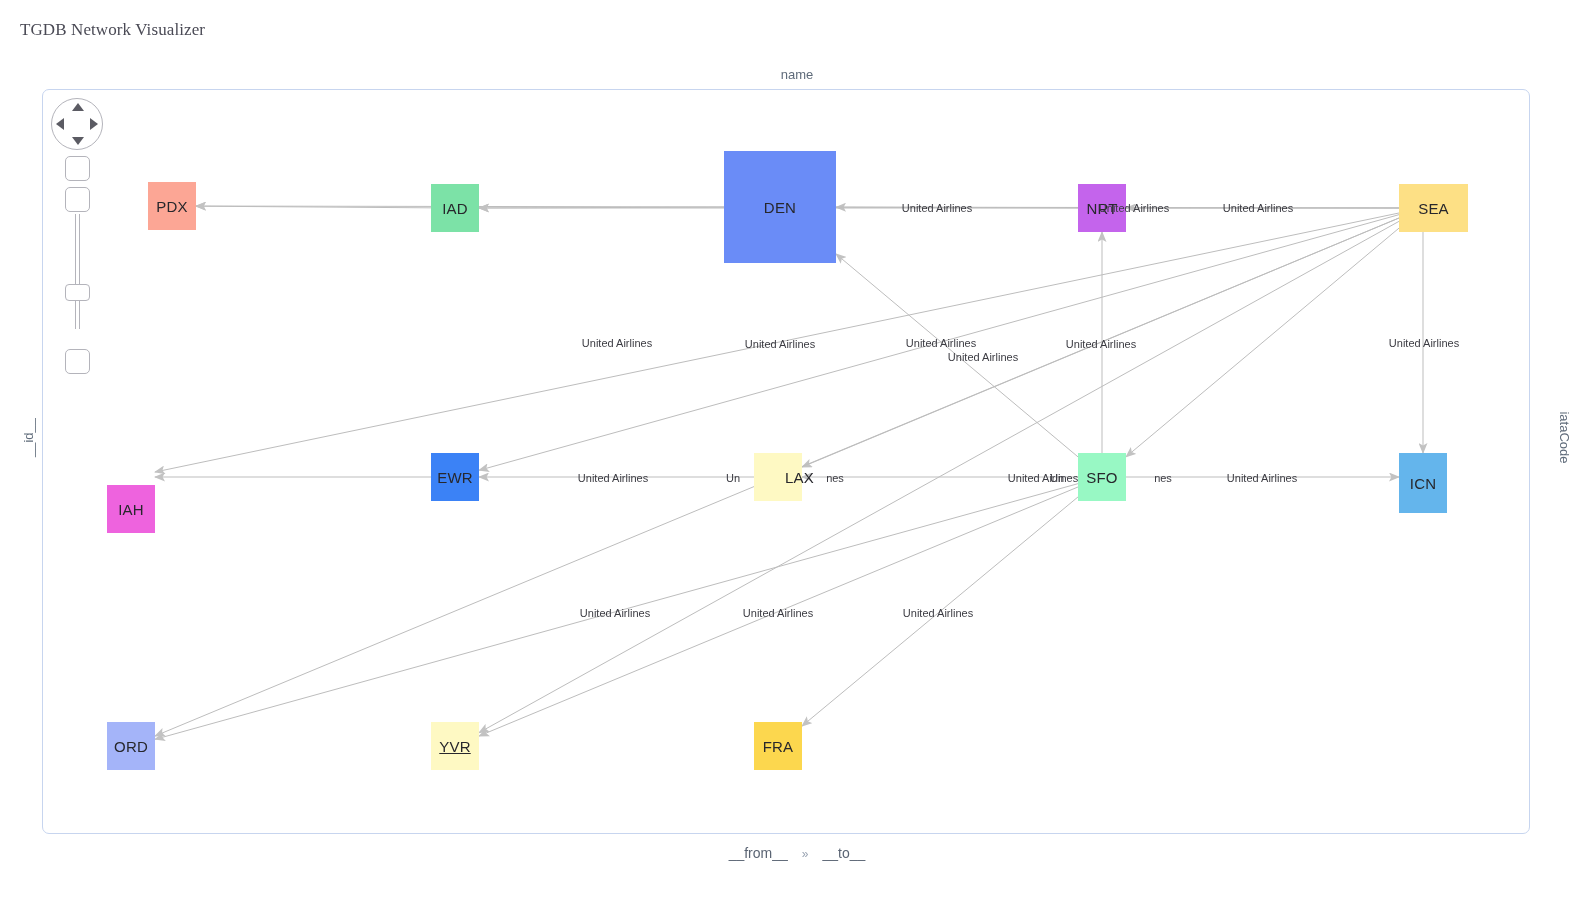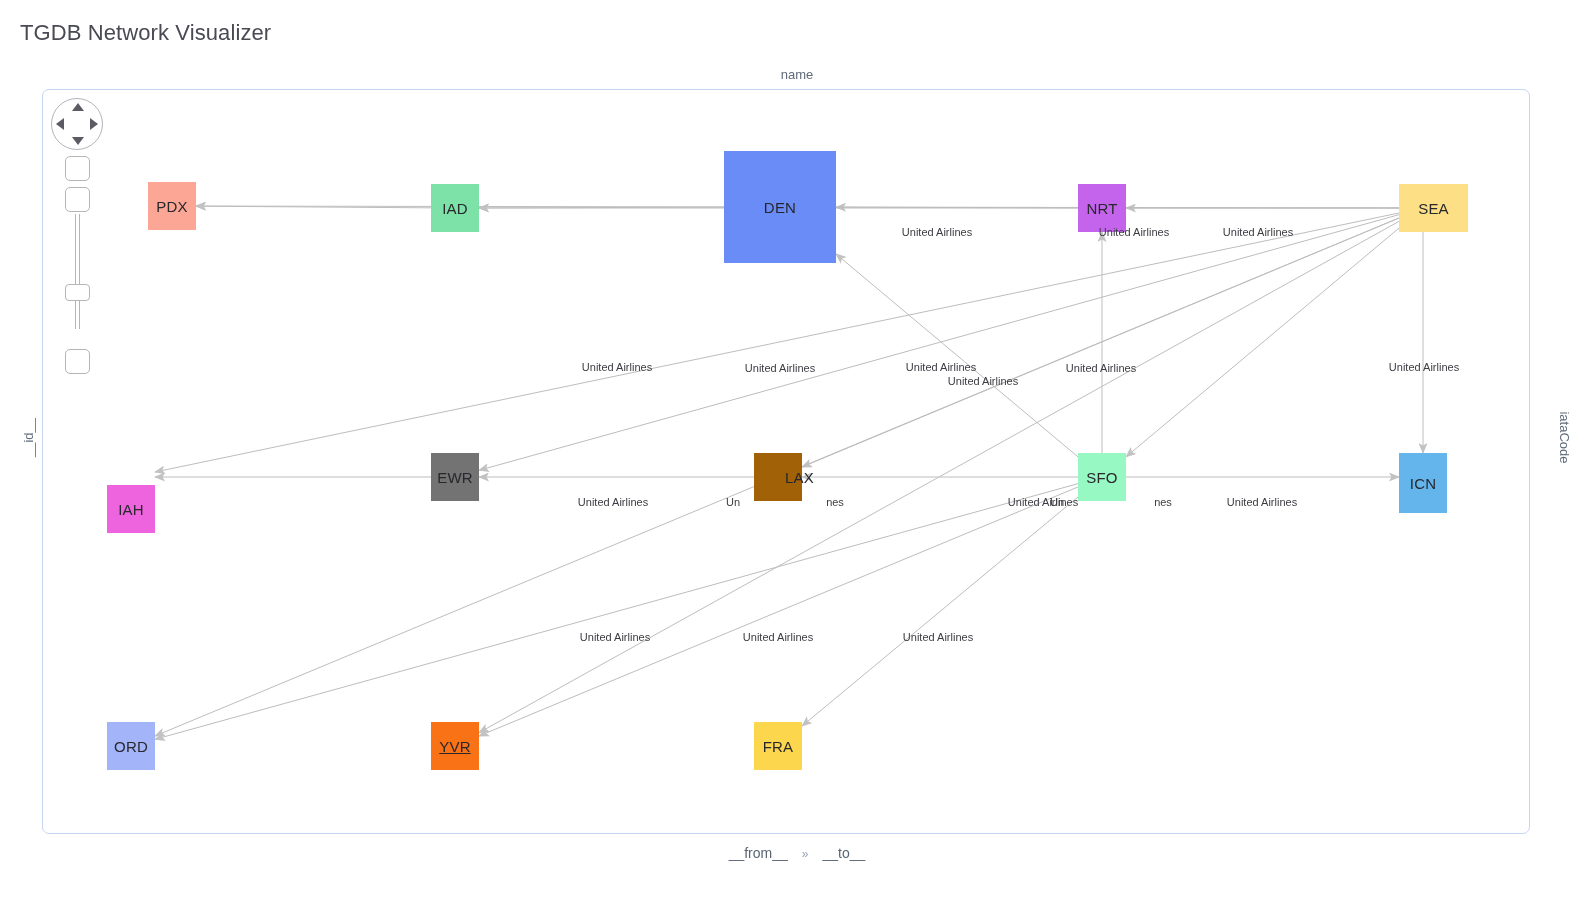--- a/index.html
+++ b/index.html
@@ -8,24 +8,25 @@
     width: 1594px; height: 900px;
     background: #ffffff;
     font-family: "Liberation Sans", sans-serif;
     overflow: hidden;
   }
   #app { position: relative; width: 1594px; height: 900px; }
 
   .page-title {
     position: absolute;
     left: 20px; top: 20px;
-    font-size: 22px;
+    font-size: 17px;
     color: #4a4a55;
     font-weight: 400;
     letter-spacing: 0.1px;
+    font-family: Liberation Serif, serif;
   }
 
   .axis-label {
     position: absolute;
     font-size: 13px;
     color: #5f6b7a;
     white-space: nowrap;
   }
   .axis-top { left: 0; right: 0; top: 67px; text-align: center; }
   .axis-left {
@@ -65,21 +66,20 @@
   }
 
   .edge-label {
     position: absolute;
     font-size: 11px;
     color: #3b3b42;
     white-space: nowrap;
     background: rgba(255,255,255,0.0);
     transform: translate(-50%, -50%);
     pointer-events: none;
-    margin-top: 24px;
   }
 
   
   #nav-control { position: absolute; left: 8px; top: 8px; width: 62px; }
   .pan-dial {
     position: relative;
     width: 52px; height: 52px;
     border: 1px solid #b4b4bb;
     border-radius: 50%;
     background: #fff;
@@ -205,36 +205,36 @@
         </div>
         <div class="node" style="left: 1035px; top: 94px; width: 48px; height: 48px; background: rgb(196, 100, 236);">
           <span>NRT</span>
         </div>
         <div class="node" style="left: 1356px; top: 94px; width: 69px; height: 48px; background: rgb(253, 224, 133);">
           <span>SEA</span>
         </div>
         <div class="node" style="left: 64px; top: 363px; width: 48px; height: 48px; background: rgb(238, 99, 222); margin-top: 32px;">
           <span>IAH</span>
         </div>
-        <div class="node" style="left: 388px; top: 363px; width: 48px; height: 48px; background: #737373;">
+        <div class="node" style="left: 388px; top: 363px; width: 48px; height: 48px; background: #3b82f6;">
           <span>EWR</span>
         </div>
-        <div class="node" style="left: 711px; top: 363px; width: 48px; height: 48px; background: #a16207; padding-left: 43px;">
+        <div class="node" style="left: 711px; top: 363px; width: 48px; height: 48px; background: #fef9c3; padding-left: 43px;">
           <span>LAX</span>
         </div>
         <div class="node" style="left: 1035px; top: 363px; width: 48px; height: 48px; background: rgb(152, 248, 196);">
           <span>SFO</span>
         </div>
         <div class="node" style="left: 1356px; top: 363px; width: 48px; height: 60px; background: rgb(100, 181, 236);">
           <span>ICN</span>
         </div>
         <div class="node" style="left: 64px; top: 632px; width: 48px; height: 48px; background: rgb(164, 180, 249);">
           <span>ORD</span>
         </div>
-        <div class="node" style="left: 388px; top: 632px; width: 48px; height: 48px; background: #f97316; text-decoration: underline;">
+        <div class="node" style="left: 388px; top: 632px; width: 48px; height: 48px; background: #fef9c3; text-decoration: underline;">
           <span>YVR</span>
         </div>
         <div class="node" style="left: 711px; top: 632px; width: 48px; height: 48px; background: rgb(252, 215, 78);">
           <span>FRA</span>
         </div>
       </div>
     <div id="edge-labels-layer">
         <div class="edge-label" style="left: 894px; top: 118px;">United Airlines</div>
         <div class="edge-label" style="left: 1215px; top: 118px;">United Airlines</div>
         <div class="edge-label" style="left: 1091px; top: 118px;">United Airlines</div>

